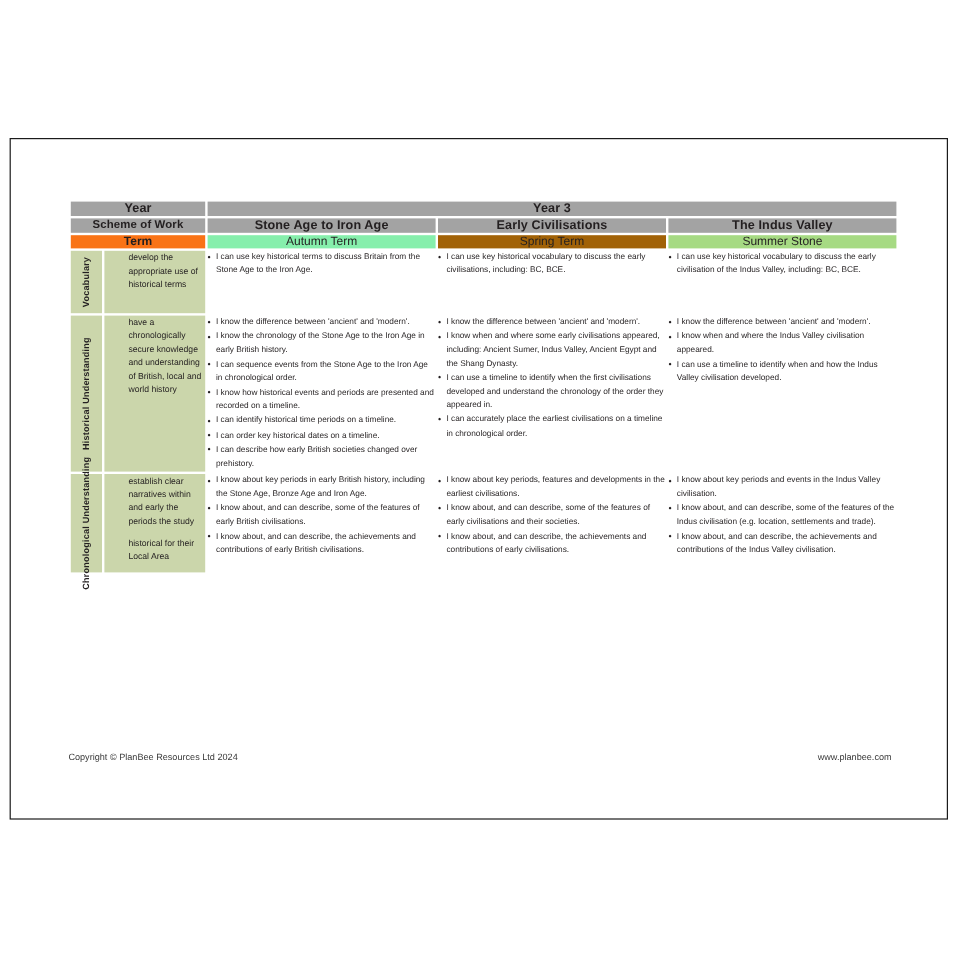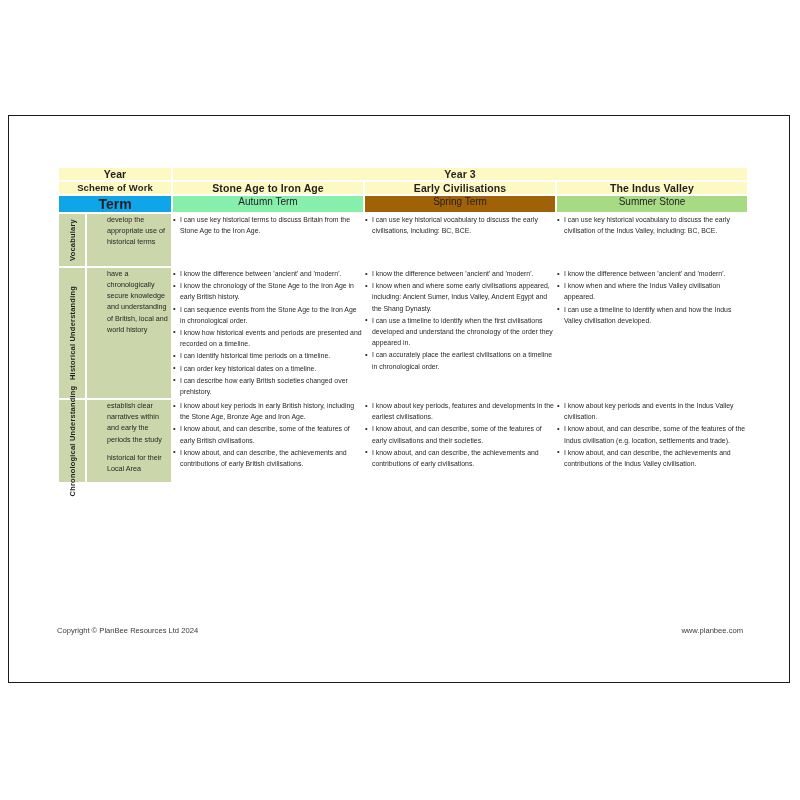--- a/index.html
+++ b/index.html
@@ -46,21 +46,21 @@
     margin: 0;
   }
 
   
   .col-rot   { width: 26px; }
   .col-strand{ width: 84px; }
   .col-term  { width: 190px; }
 
   
   .hdr {
-    background: #fef9c3;
+    background: #a3a3a3;
     text-align: center;
     font-weight: bold;
     font-size: 9.5px;
     padding: 5px 3px;
     letter-spacing: .1px;
     vertical-align: middle;
   }
   .hdr-big {
     font-size: 10.5px;
   }
@@ -72,21 +72,21 @@
   .term-cell {
     text-align: center;
     font-size: 10px;
     padding: 5px 3px;
     vertical-align: middle;
     color: #231f20;
   }
   .term-autumn { background: #86efac; }
   .term-spring { background: #a16207; }
   .term-summer { background: #a6da83; }
-  .term-label  { background: #0ea5e9; font-weight: bold; font-size: 14px; }
+  .term-label  { background: #f97316; font-weight: bold; font-size: 10px; }
 
   
   .rot-cell {
     background: #cbd6ab;
     position: relative;
     width: 26px;
   }
   .rot-inner {
     position: absolute;
     top: 50%;

